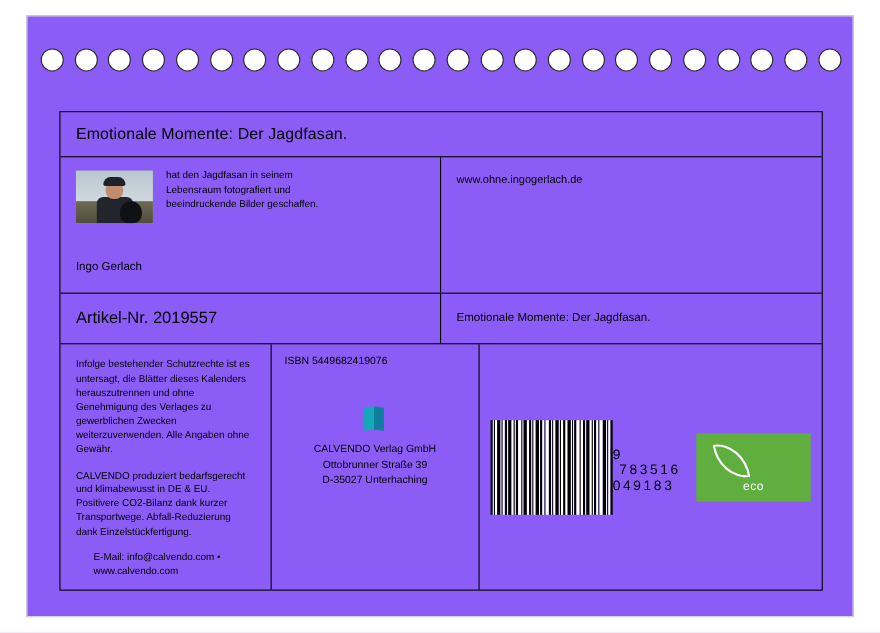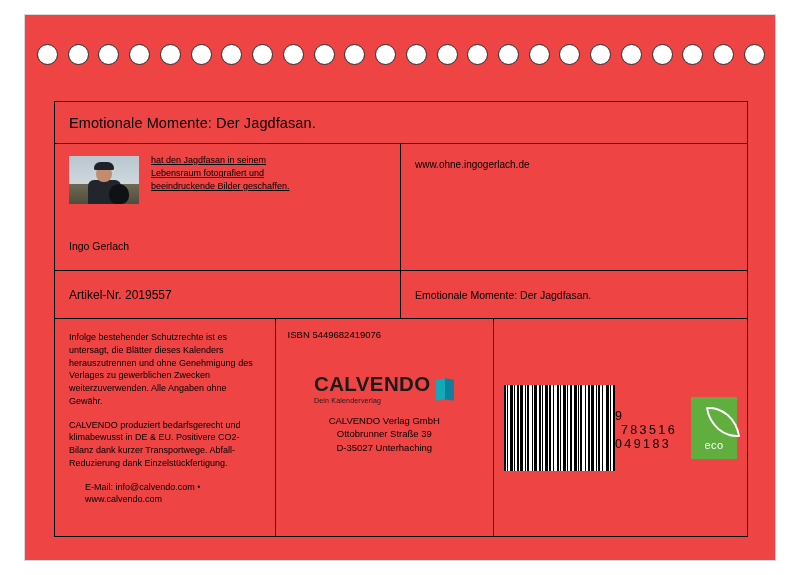--- a/index.html
+++ b/index.html
@@ -19,21 +19,21 @@
     height: 575px;
     background: #ffffff;
   }
   
   .card {
     position: absolute;
     left: 24px;
     top: 14px;
     width: 752px;
     height: 547px;
-    background: #ef4444;
+    background: #8b5cf6;
     border: 1px solid #d8d8d8;
     box-sizing: border-box;
   }
   .spiral {
     position: absolute;
     left: 0;
     top: 18px;
     width: 752px;
     height: 42px;
     display: flex;
@@ -128,21 +128,20 @@
   .photo-dog {
     position: absolute; left: 40px; top: 28px; width: 20px; height: 20px;
     background: #101114; border-radius: 50% 50% 40% 40%;
   }
   .author-bio {
     margin-left: 84px;
     font-size: 9px;
     line-height: 1.45;
     color: #000;
     max-width: 150px;
-    text-decoration: underline;
   }
   .author-name {
     position: absolute;
     left: 14px;
     bottom: 18px;
     font-size: 10.5px;
     color: #000;
     margin-top: 44px;
   }
   .shop-url {
@@ -151,21 +150,21 @@
   }
 
   
   .article-row { height: 48px; }
   .article-left {
     width: 50%;
     box-sizing: border-box;
     display: flex;
     align-items: center;
     padding-left: 14px;
-    font-size: 12px;
+    font-size: 15px;
   }
   .article-right {
     width: 50%;
     box-sizing: border-box;
     display: flex;
     align-items: center;
     padding-left: 14px;
     font-size: 10.5px;
   }
 
@@ -173,21 +172,21 @@
   .bottom-row { flex: 1; }
   .legal-col {
     width: 33.4%;
     box-sizing: border-box;
     padding: 12px 14px 10px 14px;
     font-size: 9px;
     line-height: 1.42;
     color: #000;
   }
   .legal-col p { margin: 0 0 11px 0; }
-  .legal-col p:last-child { margin-bottom: 12px; padding-left: 16px; }
+  .legal-col p:last-child { margin-bottom: 0; padding-left: 16px; }
 
   .pub-col {
     width: 33.1%;
     box-sizing: border-box;
     padding: 10px 12px;
     position: relative;
     text-align: center;
   }
   .isbn {
     font-size: 9.5px;
@@ -265,25 +264,26 @@
     height: 100%;
   }
   .barcode-digits {
     margin-top: 4px;
     font-size: 12.5px;
     letter-spacing: 2.4px;
     font-family: "Liberation Sans", sans-serif;
     color: #000;
   }
   .eco {
-    width: 46px;
+    width: 80px;
     height: 62px;
     background: #5fae3e;
     position: relative;
     flex: 0 0 auto;
+    padding-left: 24px;
   }
   .eco-leaf {
     position: absolute;
     left: 17px;
     top: 8px;
     width: 26px;
     height: 30px;
     border: 2.4px solid #ffffff;
     border-radius: 0 100% 0 100%;
     transform: rotate(-8deg);
@@ -365,24 +365,20 @@
 
         <div class="legal-col divider-r">
           <p>Infolge bestehender Schutzrechte ist es untersagt, die Blätter dieses Kalenders herauszutrennen und ohne Genehmigung des Verlages zu gewerblichen Zwecken weiterzuverwenden. Alle Angaben ohne Gewähr.</p>
           <p>CALVENDO produziert bedarfsgerecht und klimabewusst in DE &amp; EU. Positivere CO2-Bilanz dank kurzer Transportwege. Abfall-Reduzierung dank Einzelstückfertigung.</p>
           <p>E-Mail: info@calvendo.com • www.calvendo.com</p>
         </div>
 
         <div class="pub-col divider-r">
           <div class="isbn">ISBN 5449682419076</div>
           <div class="logo-wrap">
-            <div class="logo-text-block">
-              <div class="logo-word">CALVENDO</div>
-              <div class="logo-sub">Dein Kalenderverlag</div>
-            </div>
             <span class="logo-mark">
               <span class="book-l"></span>
               <span class="book-r"></span>
             </span>
           </div>
           <div class="pub-lines">
             <div class="pub-name">CALVENDO Verlag GmbH</div>
             <div>Ottobrunner Straße 39</div>
             <div>D-35027 Unterhaching</div>
           </div>

